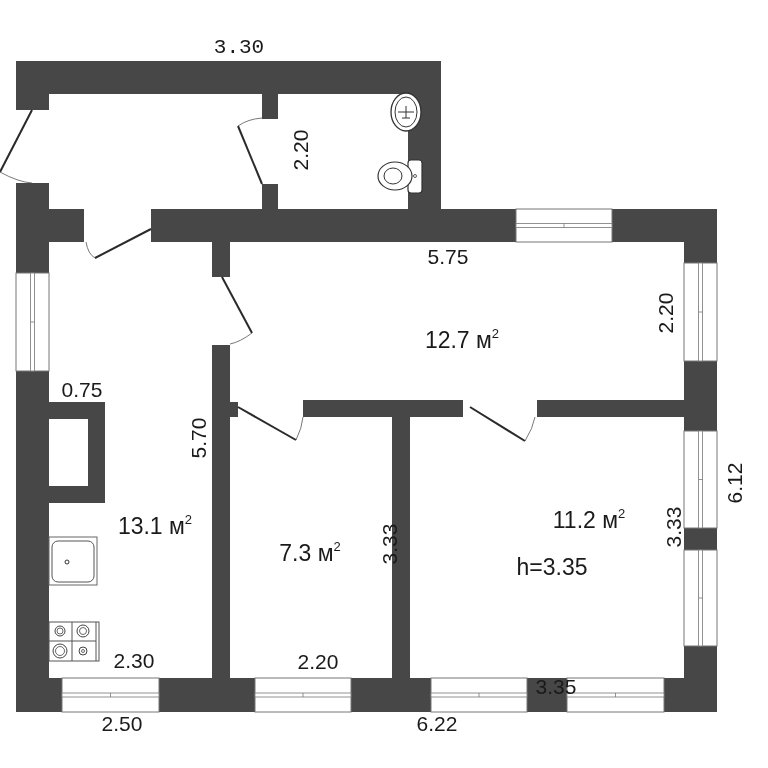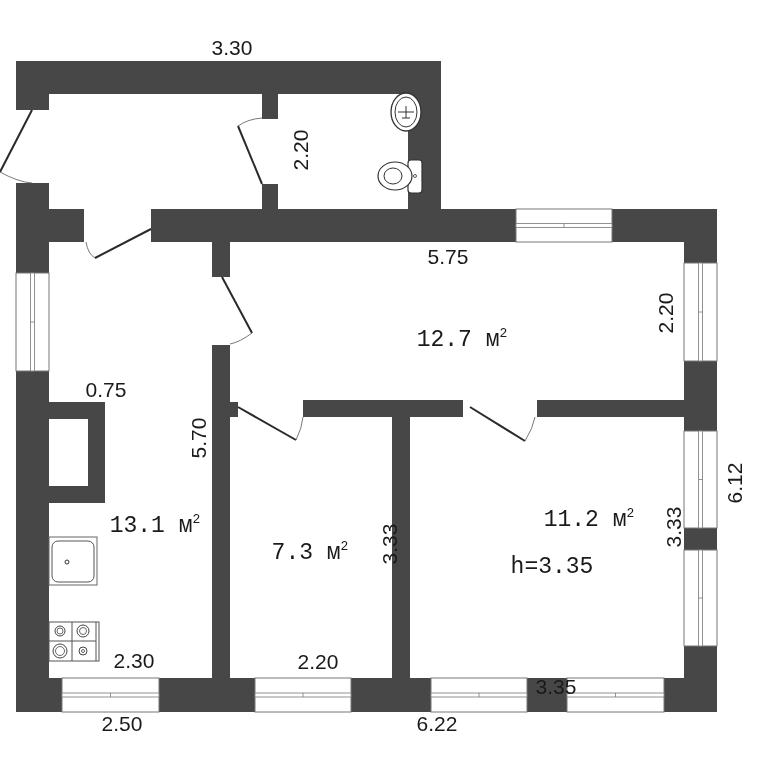--- a/index.html
+++ b/index.html
@@ -1,21 +1,21 @@
 <!DOCTYPE html>
 <html><head>
 <meta charset="utf-8">
 <style>
   html,body{margin:0;padding:0;background:#ffffff;}
   body{width:768px;height:768px;overflow:hidden;font-family:"DejaVu Sans Condensed","DejaVu Sans",sans-serif;}
   #plan{position:absolute;left:0;top:0;width:768px;height:768px;}
   .lbl{position:absolute;color:#1a1a1a;font-family:"Liberation Sans Narrow","Liberation Sans",sans-serif;white-space:nowrap;line-height:1;}
   .dim{font-size:21px;transform:translate(-50%,-50%);}
   .dim.v{transform:translate(-50%,-50%) rotate(-90deg);}
-  .area{font-size:23px;transform:translate(-50%,-50%);font-family:Liberation Mono, monospace;}
+  .area{font-size:23px;transform:translate(-50%,-50%);}
   .area sup{font-size:13px;vertical-align:top;position:relative;top:-2px;}
 </style>
 </head>
 <body>
 
 <div id="plan">
   <svg id="svg" width="768" height="768" viewBox="0 0 768 768" xmlns="http://www.w3.org/2000/svg">
     <g id="walls">
         <rect x="16" y="61" width="424" height="33" fill="#474747"></rect>
         <rect x="16" y="61" width="33" height="49" fill="#474747"></rect>
@@ -149,25 +149,25 @@
           <circle cx="83" cy="651" r="1.5" fill="none" stroke="#444" stroke-width="0.8"></circle>
       </g>
     </g>
   </svg>
   <div id="labels">
       <div class="lbl area" style="left: 155px; top: 526px;">13.1 м<sup>2</sup></div>
       <div class="lbl area" style="left: 462px; top: 340px;">12.7 м<sup>2</sup></div>
       <div class="lbl area" style="left: 310px; top: 553px;">7.3 м<sup>2</sup></div>
       <div class="lbl area" style="left: 554px; top: 520px; margin-left: 35px;">11.2 м<sup>2</sup></div>
       <div class="lbl area" style="left: 552px; top: 567px;">h=3.35</div>
-      <div class="lbl dim" style="left: 232px; top: 47px;">3.30</div>
+      <div class="lbl dim" style="left: 239px; top: 47px; font-family: Liberation Mono, monospace;">3.30</div>
       <div class="lbl dim v" style="left: 300px; top: 150px;">2.20</div>
       <div class="lbl dim" style="left: 448px; top: 256px;">5.75</div>
       <div class="lbl dim v" style="left: 665px; top: 313px;">2.20</div>
-      <div class="lbl dim" style="left: 82px; top: 389px; margin-left: 24px;">0.75</div>
+      <div class="lbl dim" style="left: 82px; top: 389px;">0.75</div>
       <div class="lbl dim v" style="left: 198px; top: 438px;">5.70</div>
       <div class="lbl dim v" style="left: 389px; top: 544px;">3.33</div>
       <div class="lbl dim v" style="left: 673px; top: 527px;">3.33</div>
       <div class="lbl dim v" style="left: 734px; top: 483px;">6.12</div>
       <div class="lbl dim" style="left: 134px; top: 660px;">2.30</div>
       <div class="lbl dim" style="left: 318px; top: 661px;">2.20</div>
       <div class="lbl dim" style="left: 556px; top: 657px; margin-top: 29px;">3.35</div>
       <div class="lbl dim" style="left: 122px; top: 723px;">2.50</div>
       <div class="lbl dim" style="left: 437px; top: 723px;">6.22</div>
     </div>

